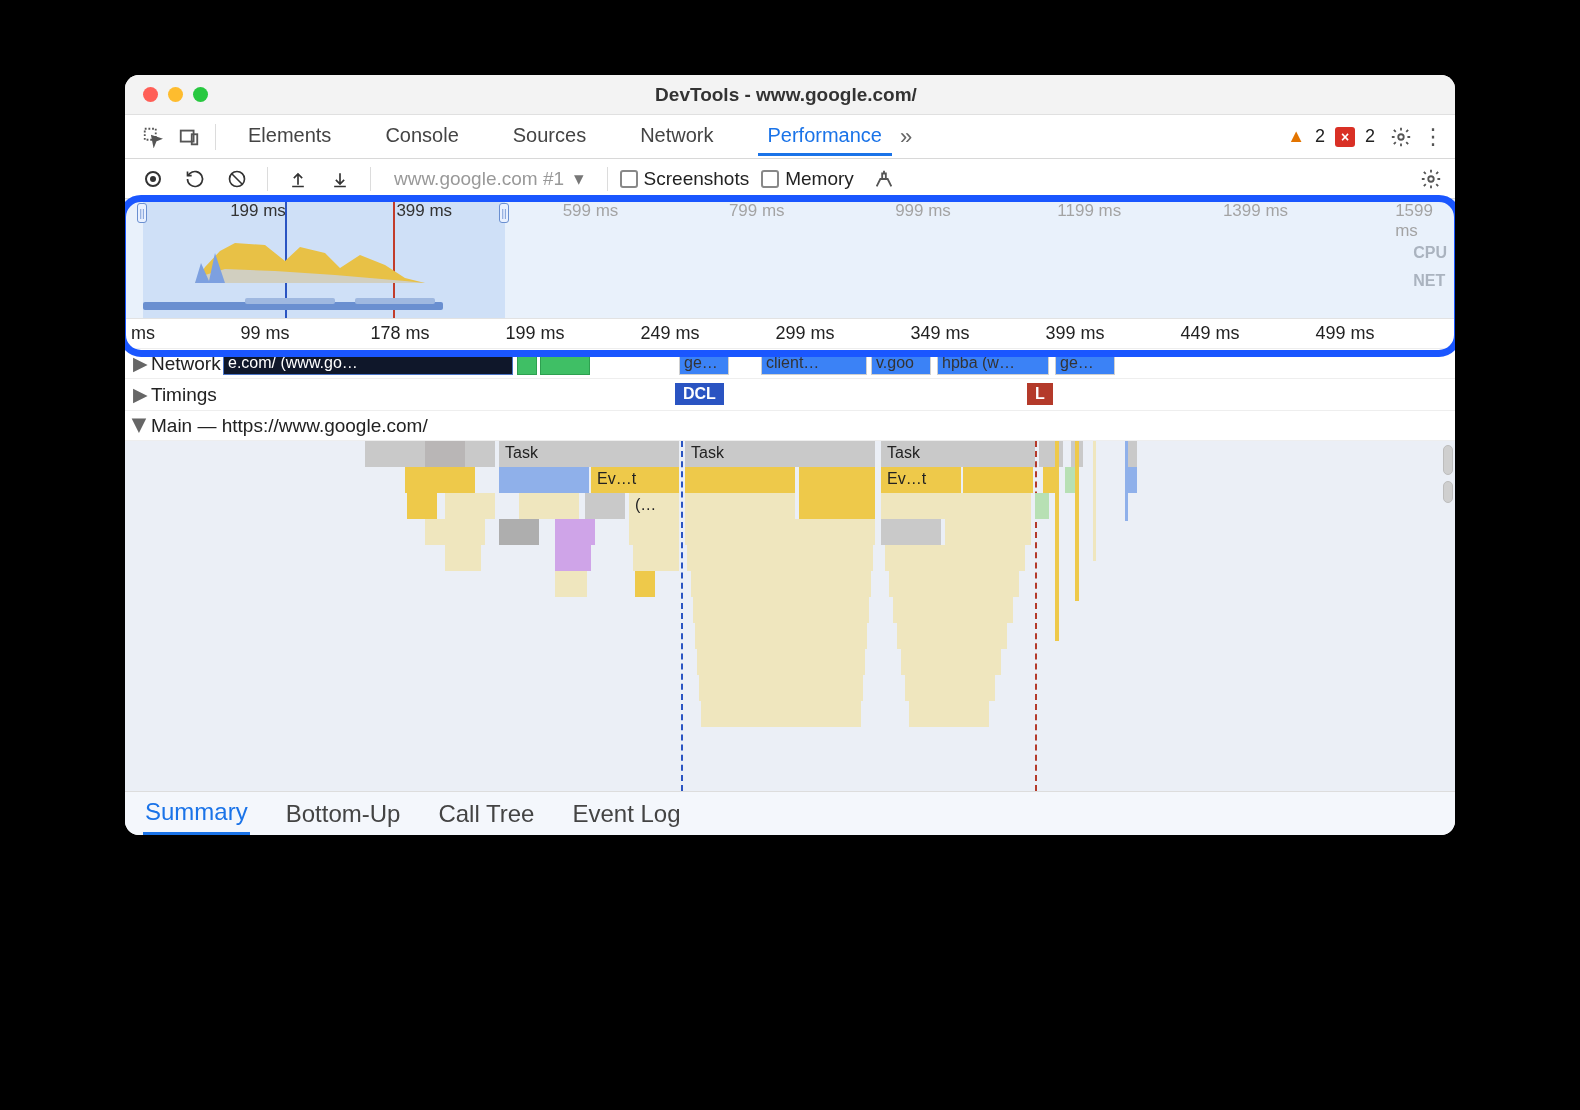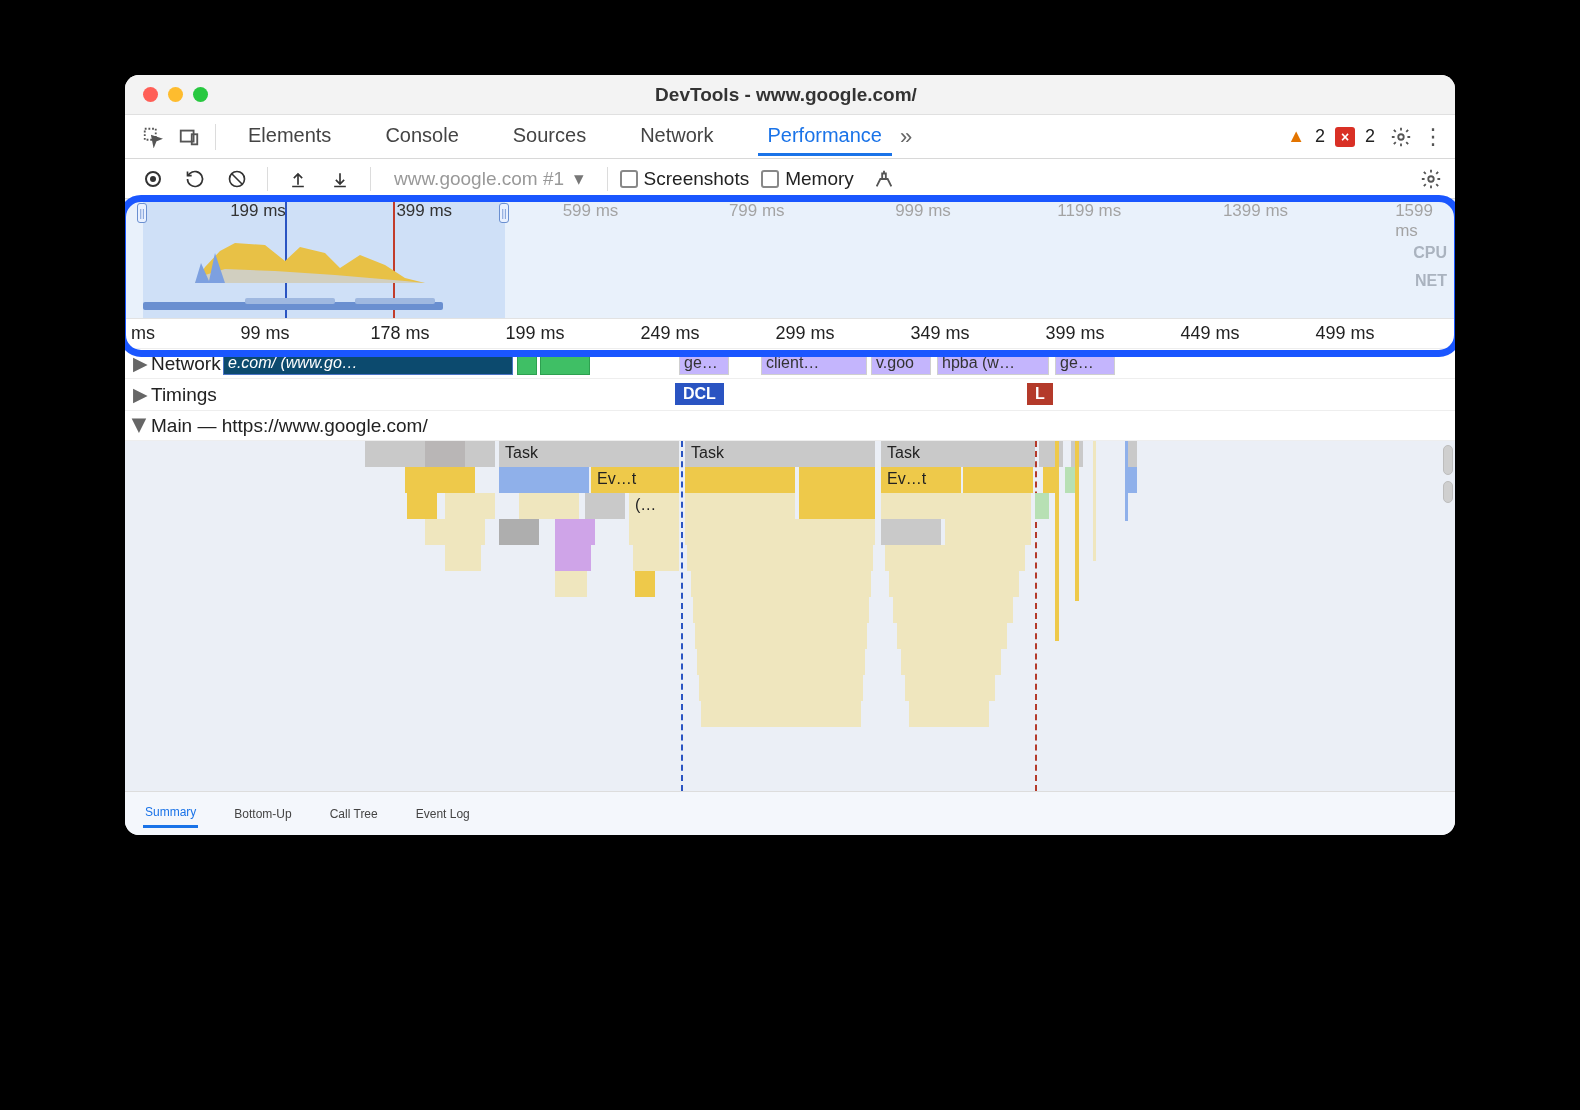--- a/index.html
+++ b/index.html
@@ -109,21 +109,21 @@
     border:1px solid #6a8fd0; background:#e9f1ff; border-radius:3px;
     display:flex; align-items:center; justify-content:center; font-size:10px; color:#6a8fd0;
   }
   .ov-cpu {
     position:absolute; left:0; top:34px; height:50px; width:100%;
   }
   .ov-net {
     position:absolute; left:0; bottom:6px; height:10px; width:100%;
   }
   .ov-netbar { position:absolute; height:8px; top:0; background:#6a8fd0; border-radius:2px;}
-  .ov-labels { position:absolute; right:8px; top:40px; text-align:right; color:#aab3bf; font-size:16px; font-weight:600;}
+  .ov-labels { position:absolute; right:8px; top:40px; text-align:left; color:#aab3bf; font-size:16px; font-weight:600;}
   .ov-labels div { line-height:28px;}
   .ov-redline { position:absolute; top:0; bottom:0; width:2px; background:#c23c2a;}
   .ov-blueline { position:absolute; top:0; bottom:0; width:2px; background:#2a54c2;}
 
   
   .ruler2 {
     height: 30px; position:relative; font-size:18px; color:#222; background:#fff;
     border-bottom:1px solid #eee;
   }
   .ruler2 span { position:absolute; top:4px; transform:translateX(-50%); }
@@ -142,23 +142,23 @@
   .disclosure { display:inline-block; width:14px; text-align:center; color:#666; margin-right:4px;}
   .track-content { position:absolute; left:0; right:0; top:0; bottom:0; }
 
   
   .net-entry {
     position:absolute; top:2px; height:24px;
     border:1px solid #c7c7c7; background:#eaeaea;
     font-size:16px; padding:2px 4px; white-space:nowrap; overflow:hidden;
     color:#333;
   }
-  .net-entry.blue { background:#0c4a6e; border-color:#4a74c4; color:#fff;font-style:italic;}
+  .net-entry.blue { background:#0f172a; border-color:#4a74c4; color:#fff;}
   .net-entry.green { background:#3fbf65; border-color:#2ea050; color:#fff;}
-  .net-entry.grey { background:#c4b5fd; border-color:#cfcfcf;}
+  .net-entry.grey { background:#3b82f6; border-color:#cfcfcf;}
 
   
   .timing-badge { position:absolute; top:4px; height:22px; color:#fff; font-size:16px; font-weight:600; padding:2px 8px;}
   .dcl { background:#2a54c2; }
   .lbadge { background:#b43a2a; }
 
   
   .flame {
     position:relative; height:350px; overflow:hidden;
     background: #fff;
@@ -182,21 +182,21 @@
   .c-dkgrey { background:#aeaeae; }
   .fcell.lab { color:#222; }
 
   
   .scroll-thumb { position:absolute; right:2px; width:10px; background:#cfcfcf; border:1px solid #bdbdbd; border-radius:5px; }
 
   
   .bottom-tabs {
     display:flex; gap:34px; align-items:center;
     height:44px; padding:0 18px; border-top:1px solid #ddd;
-    background:#f4f7fc; font-size:12px; color:#444;
+    background:#f4f7fc; font-size:24px; color:#444;
   }
   .bottom-tabs .btab { padding:6px 2px; cursor:pointer; }
   .bottom-tabs .btab.active { color:#1a73e8; border-bottom:3px solid #1a73e8; }
 </style>
 </head>
 <body>
 
 <div class="window">
 
   <div class="titlebar">

